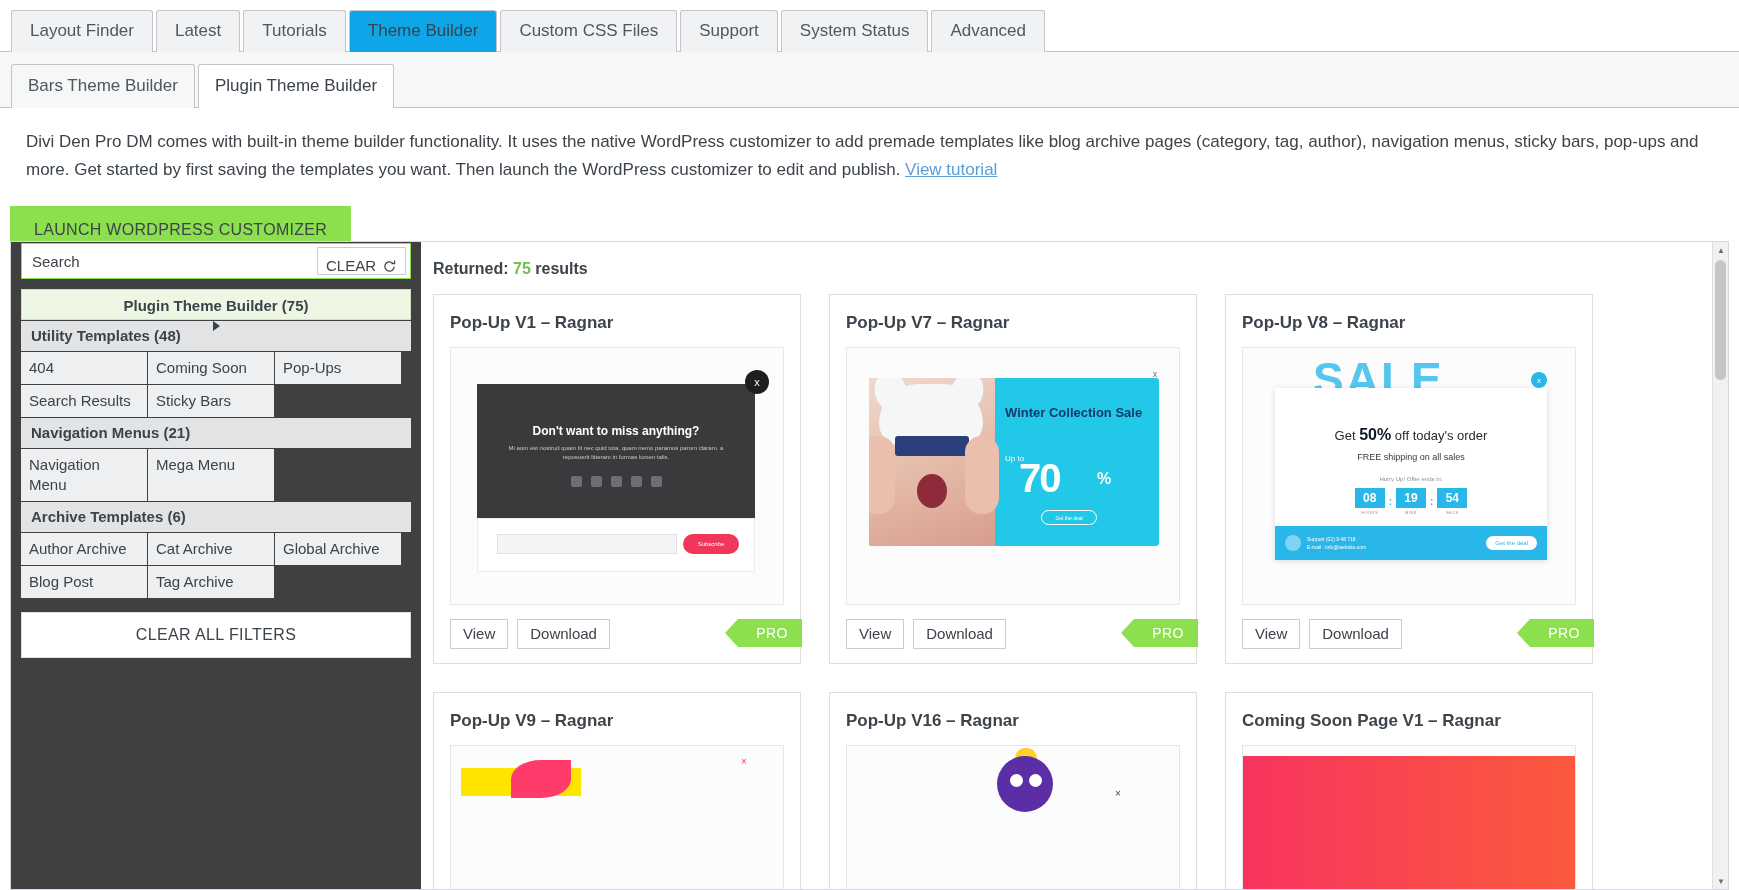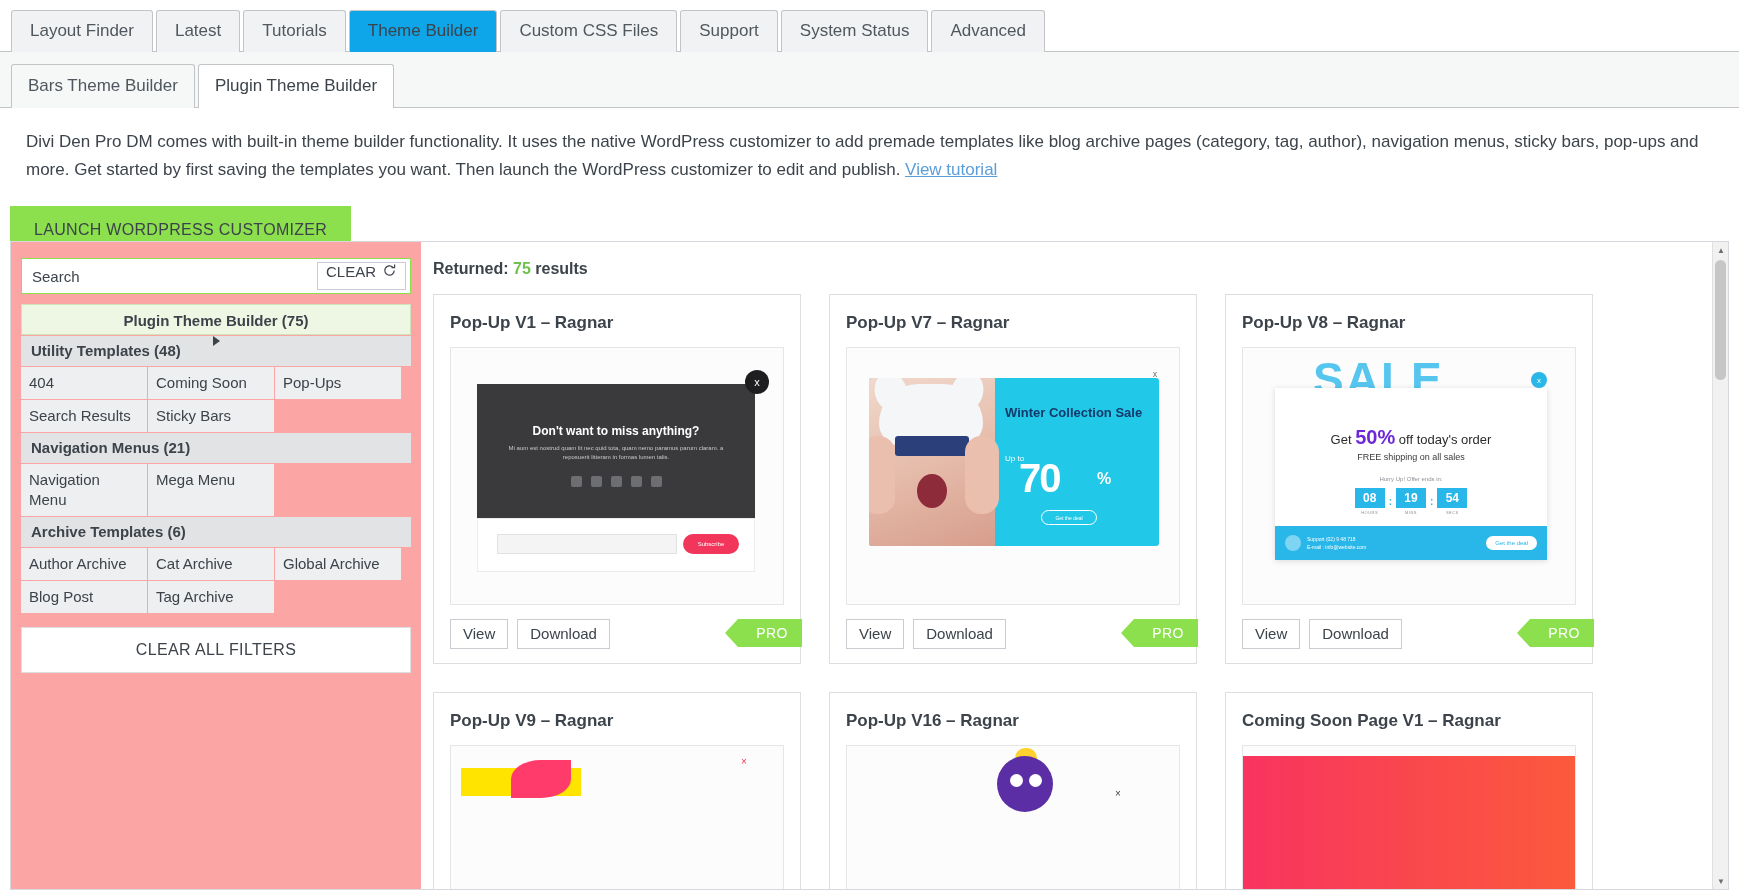--- a/index.html
+++ b/index.html
@@ -115,22 +115,22 @@
   }
   .panel-inner {
     display: flex;
     height: 100%;
   }
 
   
   .sidebar {
     width: 410px;
     flex: 0 0 410px;
-    padding: 16px 10px 10px 10px;
-    background: #fca5a5;
+    padding: 1px 10px 10px 10px;
+    background: #404040;
   }
   .search-row {
     display: flex;
     align-items: center;
     height: 36px;
     border: 1px solid #8ce04e;
     background: #fff;
     margin-bottom: 10px;
   }
   .search-input {
@@ -140,21 +140,21 @@
     outline: none;
     padding: 0 10px;
     font-size: 15px;
     color: #3c434a;
     font-family: "Liberation Sans", sans-serif;
     background: transparent;
   }
   .search-input::placeholder { color: #3c434a; opacity: 1; }
   .clear-btn {
     display: flex;
-    align-items: flex-start;
+    align-items: flex-end;
     gap: 6px;
     height: 28px;
     margin-right: 4px;
     padding: 0 8px;
     font-size: 15px;
     color: #3c434a;
     background: #fff;
     border: 1px solid #c9ccd0;
     cursor: pointer;
     font-family: "Liberation Sans", sans-serif;
@@ -332,21 +332,21 @@
   .popup7-pc { position:absolute; left: 228px; top: 92px; color:#ffffff; font-size: 16px; font-weight: bold; }
   .popup7-btn { position:absolute; left: 172px; top: 132px; width: 56px; height: 15px; border:1px solid #fff; border-radius: 8px;
                 color:#fff; font-size: 5px; display:flex; align-items:center; justify-content:center; }
   .popup7-x { right: 18px; top: 20px; width: 12px; height: 12px; color:#6b7076; font-size: 9px;
               display:flex; align-items:center; justify-content:center; }
 
   .popup8-sale { left: 70px; top: 4px; width: 220px; font-size: 46px; font-weight: bold; letter-spacing: 2px;
                  color:#57c6ef; font-family:"Liberation Sans", sans-serif; }
   .popup8-card { left: 32px; top: 40px; width: 272px; height: 172px; background:#ffffff; box-shadow: 0 1px 6px rgba(0,0,0,.14); }
   .popup8-h { position:absolute; left:0; top: 38px; width:100%; text-align:center; font-size: 13px; color:#2b2b2b; }
-  .popup8-h b { color:#6d28d9; font-size: 20px; }
+  .popup8-h b { color:#0f172a; font-size: 16px; }
   .popup8-sub { position:absolute; left:0; top: 64px; width:100%; text-align:center; font-size: 9px; color:#3a3a3a; }
   .popup8-hurry { position:absolute; left:0; top: 88px; width:100%; text-align:center; font-size: 6px; color:#8b8f94; }
   .popup8-timer { position:absolute; left:0; top: 100px; width:100%; display:flex; justify-content:center; align-items:center; gap:4px; }
   .popup8-timer .box { width: 30px; }
   .popup8-timer .num { background:#29b6e8; color:#fff; font-size: 12px; font-weight: bold; text-align:center; height: 20px; line-height: 20px; }
   .popup8-timer .lab { font-size: 4px; color:#8b8f94; text-align:center; margin-top: 2px; letter-spacing: .5px; }
   .popup8-timer .sep { color:#29b6e8; font-weight:bold; font-size: 10px; }
   .popup8-bar { position:absolute; left:0; bottom:0; width:100%; height: 34px; background:#29b6e8; display:flex; align-items:center; padding: 0 10px; }
   .popup8-bar .circ { width: 16px; height: 16px; border-radius:50%; background:#7ed4f3; margin-right: 6px; }
   .popup8-bar .txt { color:#ffffff; font-size: 5px; line-height: 8px; }

